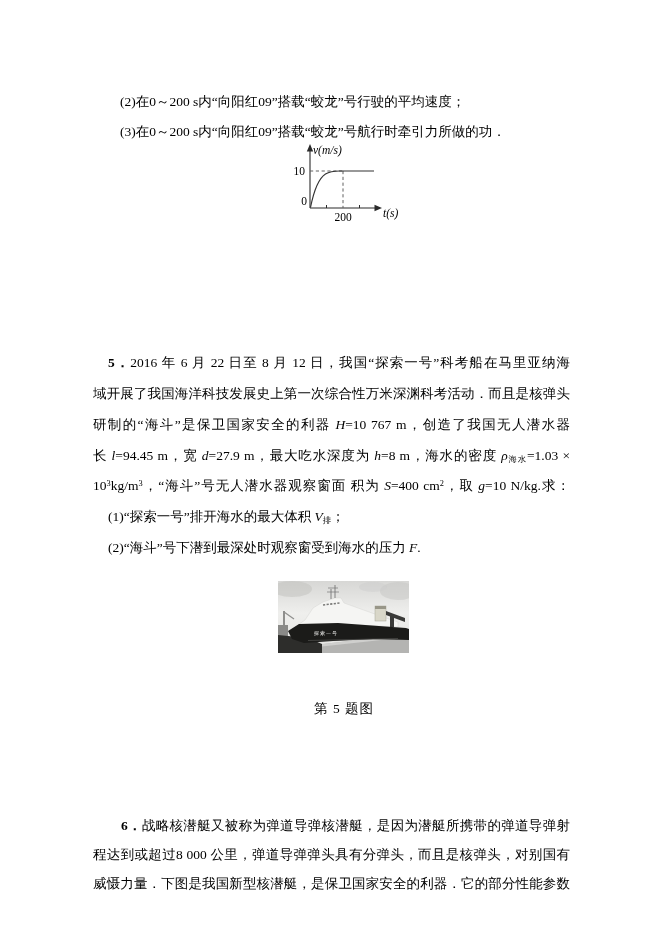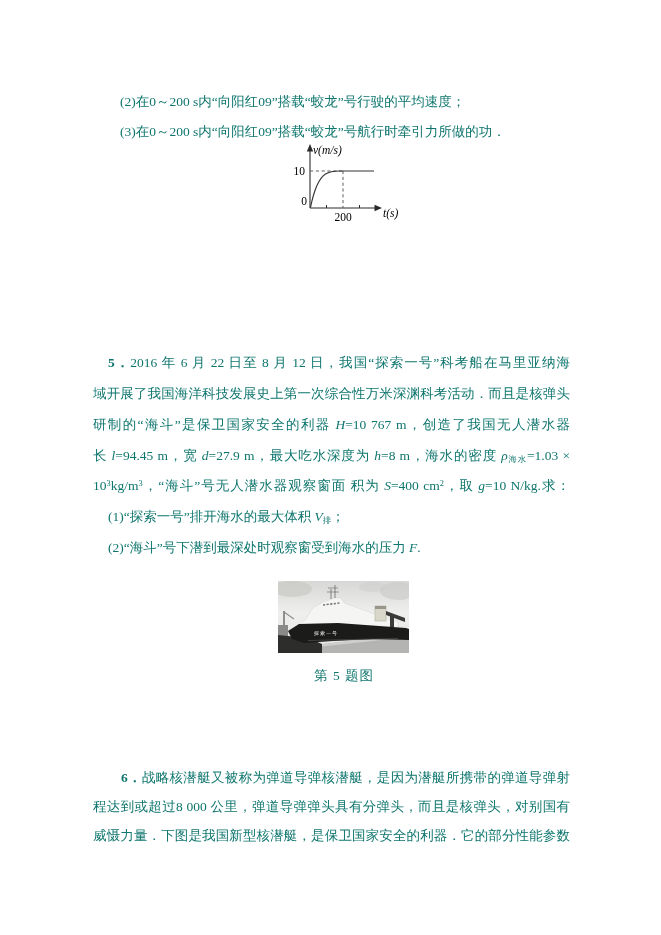--- a/index.html
+++ b/index.html
@@ -1,28 +1,28 @@
 <!DOCTYPE html>
 <html><head>
 <meta charset="utf-8">
 <style>
   html,body{margin:0;padding:0;background:#888;}
   #page{
     position:relative;width:661px;height:935px;background:#ffffff;
     font-family:"Liberation Serif","DejaVu Serif",serif;
-    color:#0f766e;overflow:hidden;
+    color:#000000;overflow:hidden;
   }
   .abs{position:absolute;}
   .txt{font-size:13.5px;line-height:1.35;white-space:nowrap;}
   .para{width:477px;font-size:13.5px;}
   .para .line{line-height:30.85px;height:30.85px;white-space:nowrap;}
   .para .just{text-align:justify;text-align-last:justify;white-space:normal;height:30.85px;overflow:hidden;}
   .para6 .line{line-height:29px;height:29px;}
   .indent1{padding-left:15px;}
-  .indent2{padding-left:28px;}
+  .indent2{padding-left:28px;margin-top:48px;}
   .subitem{padding-left:15px;}
   .it{font-style:italic;font-family:"Liberation Serif","DejaVu Serif",serif;}
   .bd{font-weight:bold;}
   sub{font-size:0.62em;vertical-align:-0.25em;line-height:0;}
   sup{font-size:0.62em;vertical-align:0.5em;line-height:0;}
   .caption{font-size:13.5px;letter-spacing:1px;text-align:center;white-space:nowrap;}
   svg text{font-family:"Liberation Serif","DejaVu Serif",serif;}
   .axlbl{font-size:11.5px;font-style:italic;}
   .ticklbl{font-size:11.5px;}
 </style>
@@ -102,21 +102,21 @@
     <rect x="97" y="25" width="11" height="3" fill="#989688"></rect>
 
     <rect x="112" y="33" width="4" height="13" fill="#3b3b39"></rect>
     <polygon points="108,30 127,37 127,41 108,34" fill="#3b3b39"></polygon>
 
     <path d="M10,50 L21,43 L60,42 L128,47 L131,48 L131,59 L95,58 L55,60 L26,62 L14,58 Z" fill="#1b1b19"></path>
     <text x="36" y="54" font-size="5" fill="#f0f0ee" letter-spacing="1">探索一号</text>
     <line x1="30" y1="59.5" x2="120" y2="57.5" stroke="#4a4a48" stroke-width="0.8"></line>
   </svg>
 
-  <div class="abs caption" style="left:264px;top:667px;width:160px;">第 5 题图</div>
+  <div class="abs caption" style="left:264px;top:700px;width:160px;">第 5 题图</div>
 
   <div class="abs para para6" style="left:93px;top:763px;">
     <div class="line just indent2"><span class="bd">6．</span><span>战略核潜艇又被称为弹道导弹核潜艇，是因为潜艇所携带的弹道导弹射</span></div>
     <div class="line just"><span>程达到或超过8 000 公里，弹道导弹弹头具有分弹头，而且是核弹头，对别国有</span></div>
     <div class="line just"><span>威慑力量．下图是我国新型核潜艇，是保卫国家安全的利器．它的部分性能参数</span></div>
   </div>
 
 </div>
 
 </body></html>

